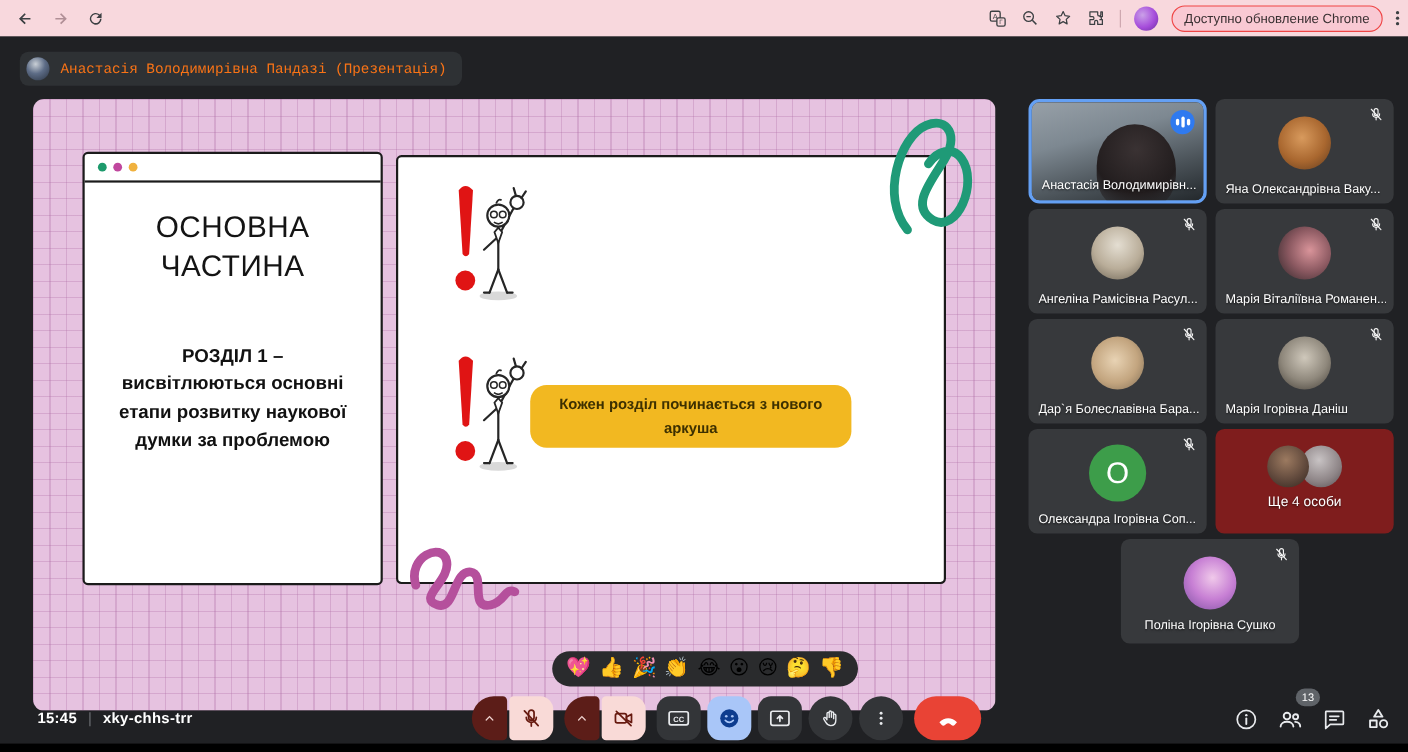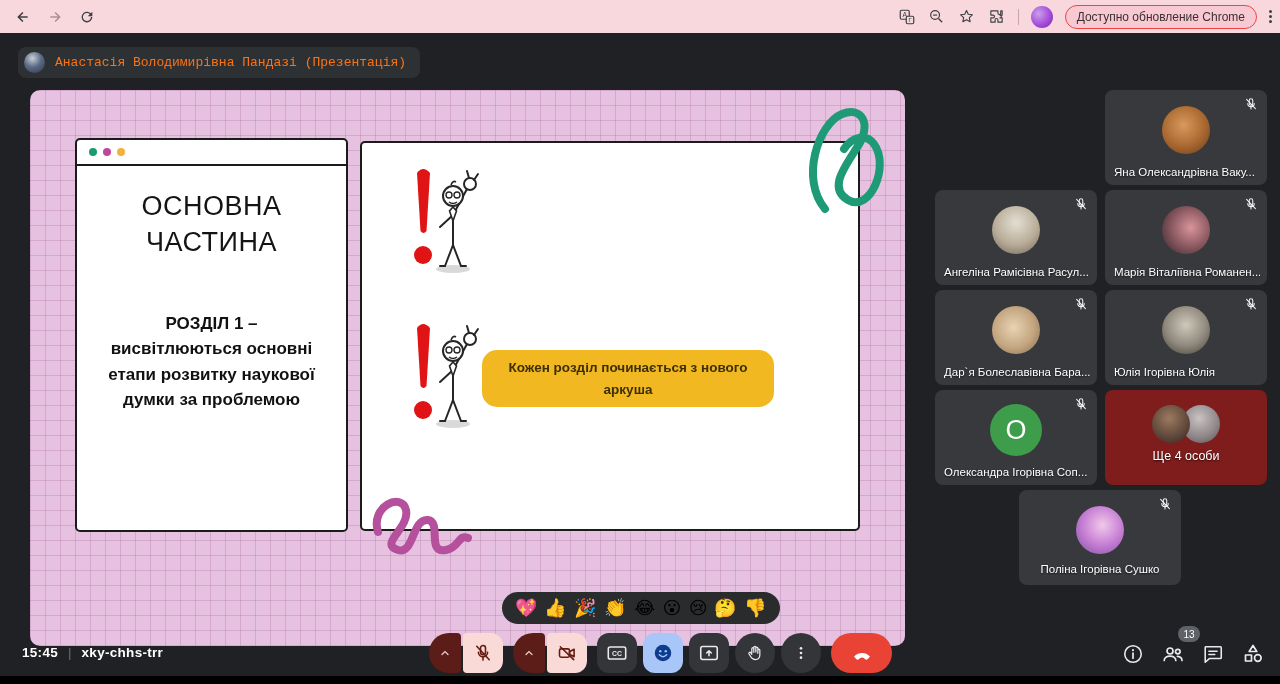--- a/index.html
+++ b/index.html
@@ -68,21 +68,21 @@
   .more-avatars span:nth-child(1){ background:radial-gradient(circle at 45% 35%, #9c7a60 0%, #5d463a 60%, #32271f 100%); z-index:2; }
   .more-avatars span:nth-child(2){ background:radial-gradient(circle at 45% 35%, #c8c3c4 0%, #8d8486 60%, #564d50 100%); margin-left:-8px; }
   .tile.more .name { left:50%; transform:translateX(-50%); bottom:22px; font-size:12.5px; }
   .tile.polina .name { left:50%; transform:translateX(-50%); bottom:10px; }
 
   
   .reactions { position:absolute; left:502px; top:592px; width:278px; height:32px; background:#2a2b2d; border-radius:16px; display:flex; align-items:center; justify-content:space-between; padding:0 13px; }
   .reaction { font-size:18px; line-height:1; cursor:default; font-family:"DejaVu Sans",sans-serif; }
 
   
-  .bottom-left { position:absolute; left:22px; top:645px; display:flex; align-items:flex-end; gap:10px; color:#fff; font-size:13.5px; }
+  .bottom-left { position:absolute; left:34px; top:645px; display:flex; align-items:flex-end; gap:10px; color:#fff; font-size:13.5px; }
   .bottom-left .sep { color:#6b6e72; }
   .bottom-left .time { font-weight:bold; letter-spacing:.3px; }
   .bottom-left .code { font-weight:bold; letter-spacing:.3px; }
   .controls { position:absolute; left:429px; top:633px; display:flex; align-items:center; gap:6px; }
   .split-toggle { display:flex; gap:2px; margin-right:4px; }
   .chev-seg { width:32px; height:40px; background:#5c1d18; border-radius:20px 4px 4px 20px; display:flex; align-items:center; justify-content:center; }
   .muted-seg { width:40px; height:40px; background:#f9dad7; border-radius:4px 12px 12px 4px; display:flex; align-items:center; justify-content:center; }
   .ctl-btn { width:40px; height:40px; background:#333538; border-radius:12px; display:flex; align-items:center; justify-content:center; }
   .ctl-btn.round { border-radius:50%; }
   .ctl-btn.emoji-active { background:#a9c6f8; }
@@ -228,20 +228,30 @@
     </div>
 
     <svg class="scribble-teal" viewBox="0 0 100 115">
       <path d="M25 105 C0 75 18 20 42 10 C62 2 72 20 58 42 C44 64 28 84 48 96 C70 109 90 62 74 40 C66 29 52 33 44 45" fill="none" stroke="#1f9a77" stroke-width="8" stroke-linecap="round"></path>
     </svg>
     <svg class="scribble-pink" viewBox="0 0 120 72">
       <path d="M8 40 C0 14 32 0 36 18 C40 36 8 52 28 58 C44 63 42 26 58 28 C72 30 56 62 76 58 C90 55 88 42 98 46" fill="none" stroke="#b5509c" stroke-width="8" stroke-linecap="round"></path>
     </svg>
   </div>
 
+  <div class="tile speaking" style="left:935px; top:90px;">
+    <div class="video-fill"></div>
+    <div class="video-hair"></div>
+    <div class="audio-ind">
+        <i></i>
+        <i></i>
+        <i></i>
+      </div>
+    <span class="name">Анастасія Володимирівн...</span>
+  </div>
 
   <div class="tile" style="left:1105px; top:90px;">
     <span class="avatar" style="background:radial-gradient(circle at 45% 40%, #d89a5d 0%, #a9672f 55%, #5e3a1e 100%);"></span>
     <svg class="mic-off" width="14" height="14" viewBox="0 0 24 24">
         <g fill="none" stroke="#fff" stroke-width="1.8" stroke-linecap="round">
           <path d="M12 3a3 3 0 0 1 3 3v5a3 3 0 0 1-6 0V6a3 3 0 0 1 3-3z"></path>
           <path d="M6.5 11a5.5 5.5 0 0 0 11 0"></path>
           <line x1="12" y1="16.5" x2="12" y2="20.5"></line>
           <line x1="4.5" y1="4" x2="19.5" y2="20"></line>
         </g>
@@ -291,21 +301,21 @@
   <div class="tile" style="left:1105px; top:290px;">
     <span class="avatar" style="background:radial-gradient(circle at 50% 40%, #cfc8bb 0%, #8f887c 55%, #413c35 100%);"></span>
     <svg class="mic-off" width="14" height="14" viewBox="0 0 24 24">
         <g fill="none" stroke="#fff" stroke-width="1.8" stroke-linecap="round">
           <path d="M12 3a3 3 0 0 1 3 3v5a3 3 0 0 1-6 0V6a3 3 0 0 1 3-3z"></path>
           <path d="M6.5 11a5.5 5.5 0 0 0 11 0"></path>
           <line x1="12" y1="16.5" x2="12" y2="20.5"></line>
           <line x1="4.5" y1="4" x2="19.5" y2="20"></line>
         </g>
       </svg>
-    <span class="name">Юлія Ігорівна Юлія</span>
+    <span class="name">Марія Ігорівна Даніш</span>
   </div>
 
   <div class="tile" style="left:935px; top:390px;">
     <div class="green-init">О</div>
     <svg class="mic-off" width="14" height="14" viewBox="0 0 24 24">
         <g fill="none" stroke="#fff" stroke-width="1.8" stroke-linecap="round">
           <path d="M12 3a3 3 0 0 1 3 3v5a3 3 0 0 1-6 0V6a3 3 0 0 1 3-3z"></path>
           <path d="M6.5 11a5.5 5.5 0 0 0 11 0"></path>
           <line x1="12" y1="16.5" x2="12" y2="20.5"></line>
           <line x1="4.5" y1="4" x2="19.5" y2="20"></line>

